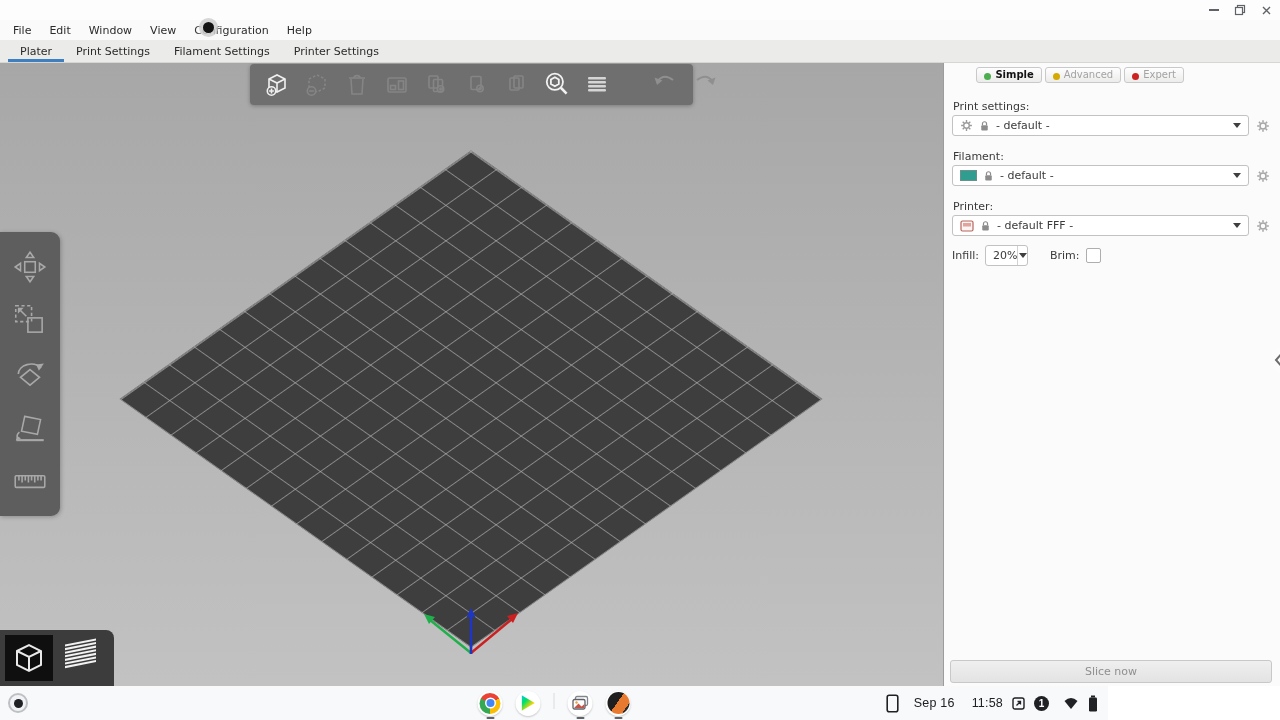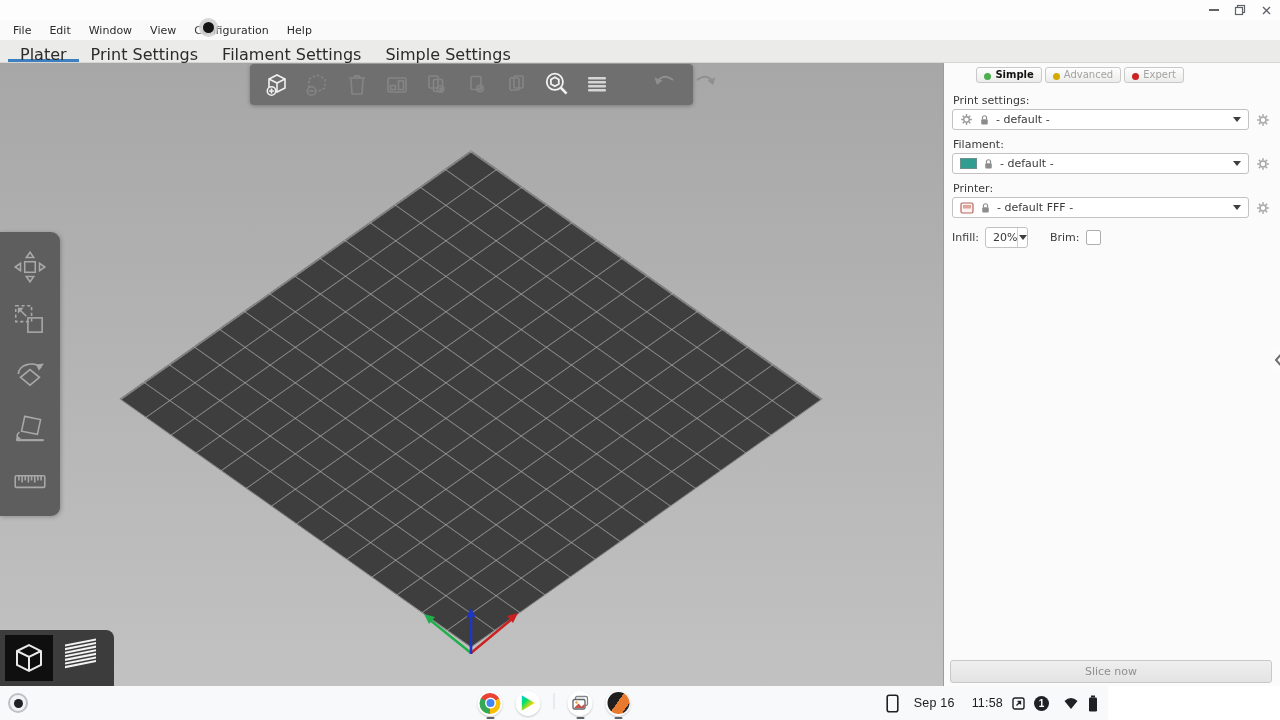--- a/index.html
+++ b/index.html
@@ -8,21 +8,21 @@
 
   
   .titlebar{height:20px;background:#fdfdfd;position:relative;}
   .win-controls{position:absolute;right:6px;top:2px;display:flex;gap:10px;align-items:center;height:16px;}
   .wc-btn{width:16px;height:16px;display:flex;align-items:center;justify-content:center;}
   .wc-min{width:10px;height:2px;background:#5f6368;}
 
   .menubar{height:20px;background:#fafafa;display:flex;align-items:center;padding-left:4px;font-size:11px;color:#2b2b2b;}
   .menu-item{padding:3px 9px;cursor:default;}
 
-  .tabbar{height:23px;background:#ebebe9;border-bottom:1px solid #d6d6d4;display:flex;align-items:stretch;font-size:16px;color:#2b2b2b;padding-left:8px;box-sizing:border-box;}
+  .tabbar{height:23px;background:#ebebe9;border-bottom:1px solid #d6d6d4;display:flex;align-items:stretch;font-size:11px;color:#2b2b2b;padding-left:8px;box-sizing:border-box;}
   .tab{padding:5px 12px 2px;position:relative;}
   .tab.active{border-bottom:3px solid #3e7fc1;padding-bottom:0;}
 
   .content{display:flex;height:623px;}
 
   
   .viewport{position:relative;width:943px;height:623px;background:linear-gradient(180deg,#a7a7a7,#c2c2c2);overflow:hidden;flex:none;}
 
   .bed{position:absolute;left:471px;top:336px;width:497px;height:497px;
        transform:translate(-50%,-50%) scaleY(0.707) rotate(45deg);
@@ -49,21 +49,21 @@
 
   
   .sidepanel{width:337px;height:623px;background:#fbfbfb;border-left:1px solid #9c9c9c;box-sizing:border-box;
              display:flex;flex-direction:column;padding:2px 10px 2px 8px;font-size:11px;color:#3a3a3a;flex:none;}
   .modes-row{display:flex;justify-content:flex-end;gap:3px;margin:2px 86px 3px 0;}
   .mode-btn{display:flex;align-items:flex-end;gap:4px;padding:1px 7px 2px;border:1px solid #c9c9c9;border-radius:3px;
             background:linear-gradient(#fefefe,#ececeb);color:#a3a3a3;font-size:10px;}
   .mode-btn.active{color:#141414;font-weight:bold;}
   .mode-dot{width:7px;height:7px;border-radius:50%;display:inline-block;}
 
-  .flabel{margin:8px 0 2px 1px;}
+  .flabel{margin:14px 0 2px 1px;}
   .combo-row{display:flex;align-items:center;gap:6px;}
   .combo{flex:1;height:21px;background:#fff;border:1px solid #c2c2c2;border-radius:3px;display:flex;align-items:center;
          padding:0 7px;gap:5px;box-sizing:border-box;color:#3a3a3a;}
   .combo .arrow{margin-left:auto;width:0;height:0;border-left:4px solid transparent;border-right:4px solid transparent;border-top:5px solid #3f3f3f;}
   .swatch{width:17px;height:11px;border:1px solid #6b8f8a;box-sizing:border-box;flex:none;}
   .gear-btn{width:15px;height:15px;display:flex;align-items:center;justify-content:center;flex:none;}
 
   .supports-row{display:flex;align-items:center;gap:8px;margin-top:8px;}
   .infill-row{display:flex;align-items:center;margin-top:9px;}
   .mini-combo{width:43px;height:21px;background:#fff;border:1px solid #c2c2c2;border-radius:3px;display:flex;align-items:center;box-sizing:border-box;margin-left:6px;}
@@ -140,21 +140,21 @@
       <span class="menu-item">Window</span>
       <span class="menu-item">View</span>
       <span class="menu-item">Configuration</span>
       <span class="menu-item">Help</span>
     </div>
 
     <div class="tabbar">
       <span class="tab active">Plater</span>
       <span class="tab">Print Settings</span>
       <span class="tab">Filament Settings</span>
-      <span class="tab">Simple Settings</span>
+      <span class="tab">Printer Settings</span>
     </div>
 
     <div class="content">
 
       <div class="viewport">
 
         <div class="bed"></div>
 
         <svg class="axes" width="100" height="50" viewBox="0 0 100 50">
           <line x1="51" y1="46" x2="10" y2="13" stroke="#1faf4b" stroke-width="2.4"></line>

